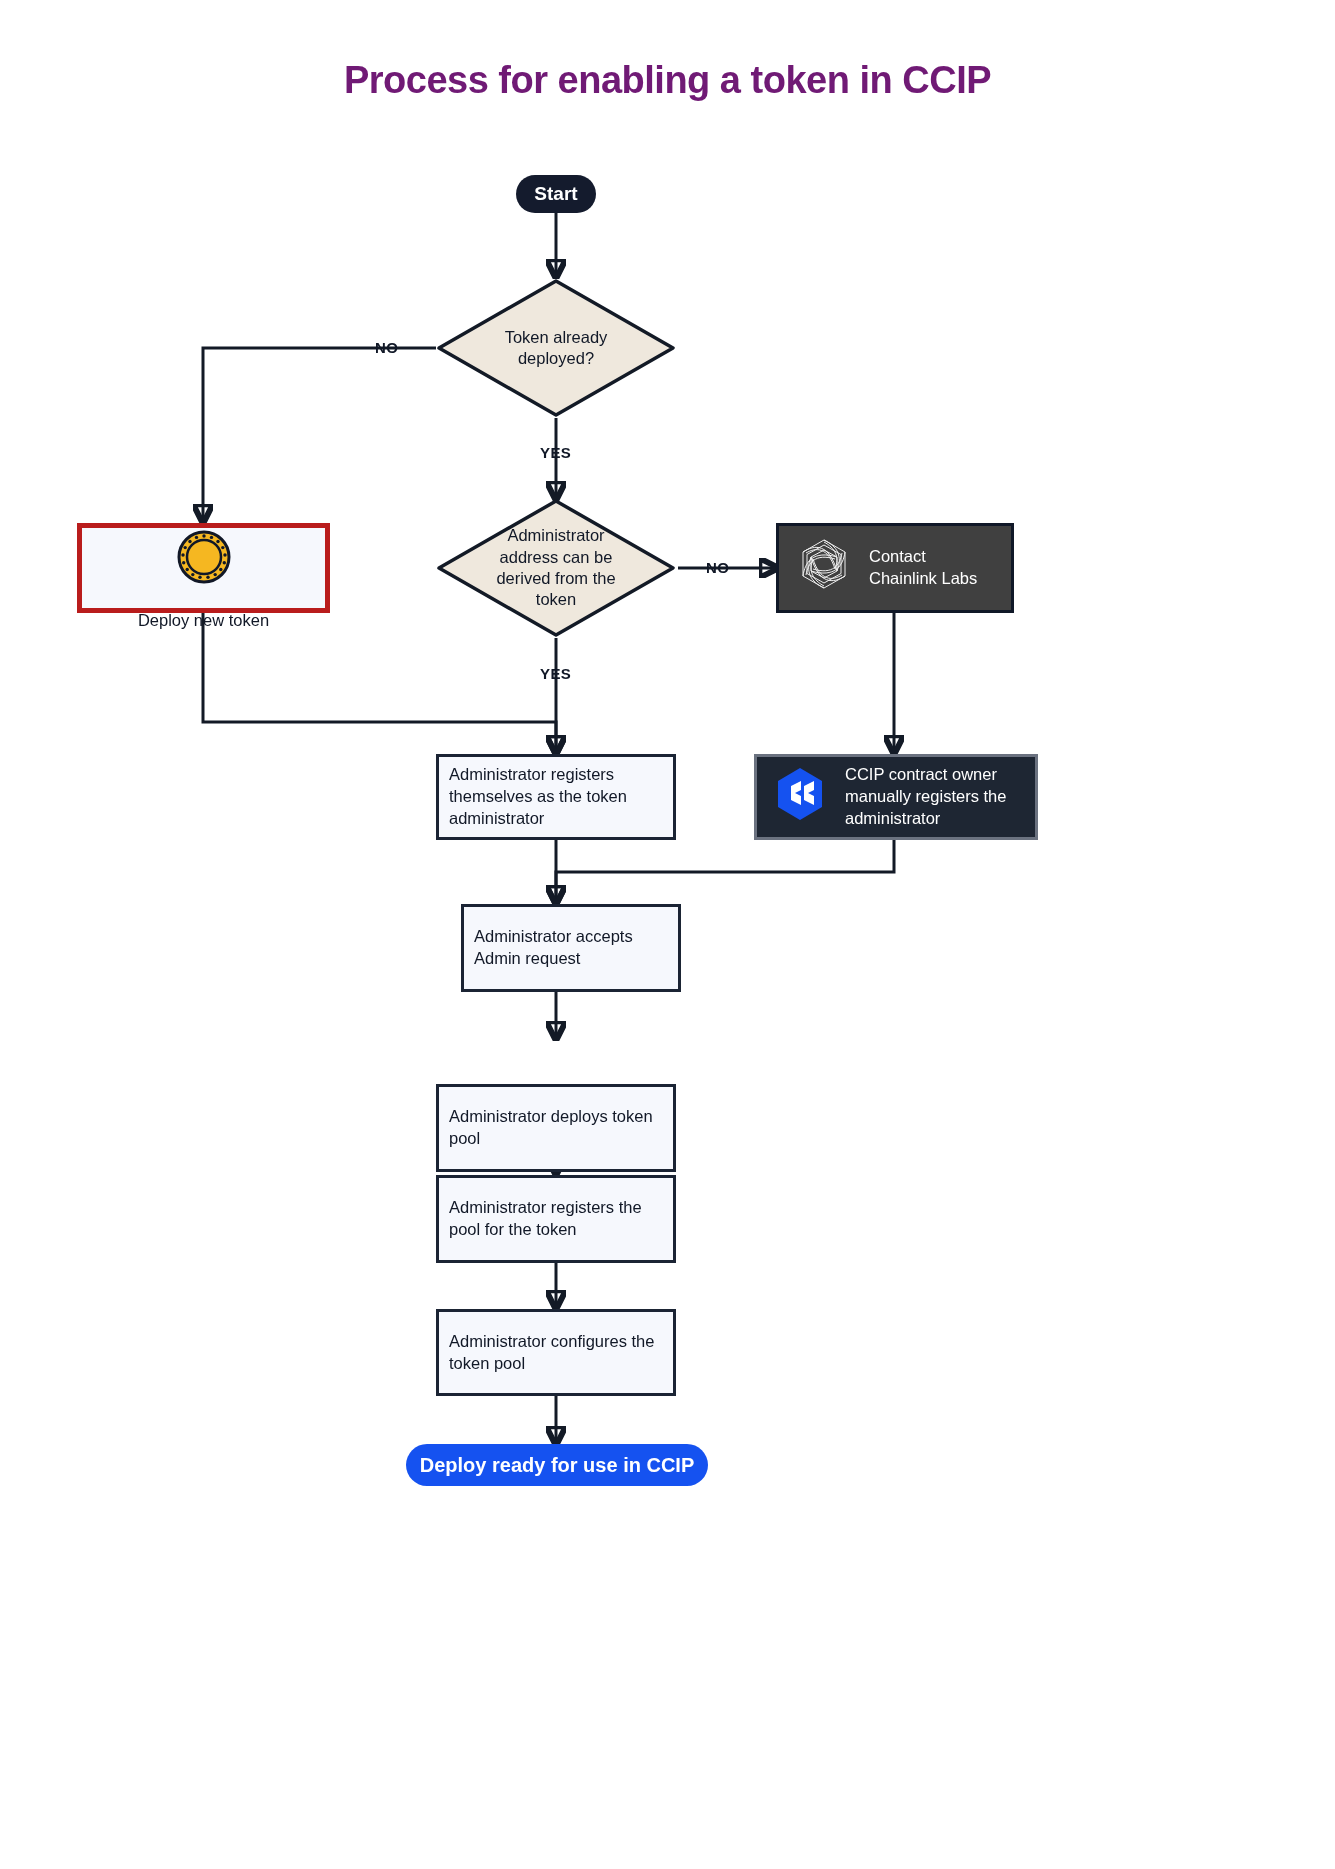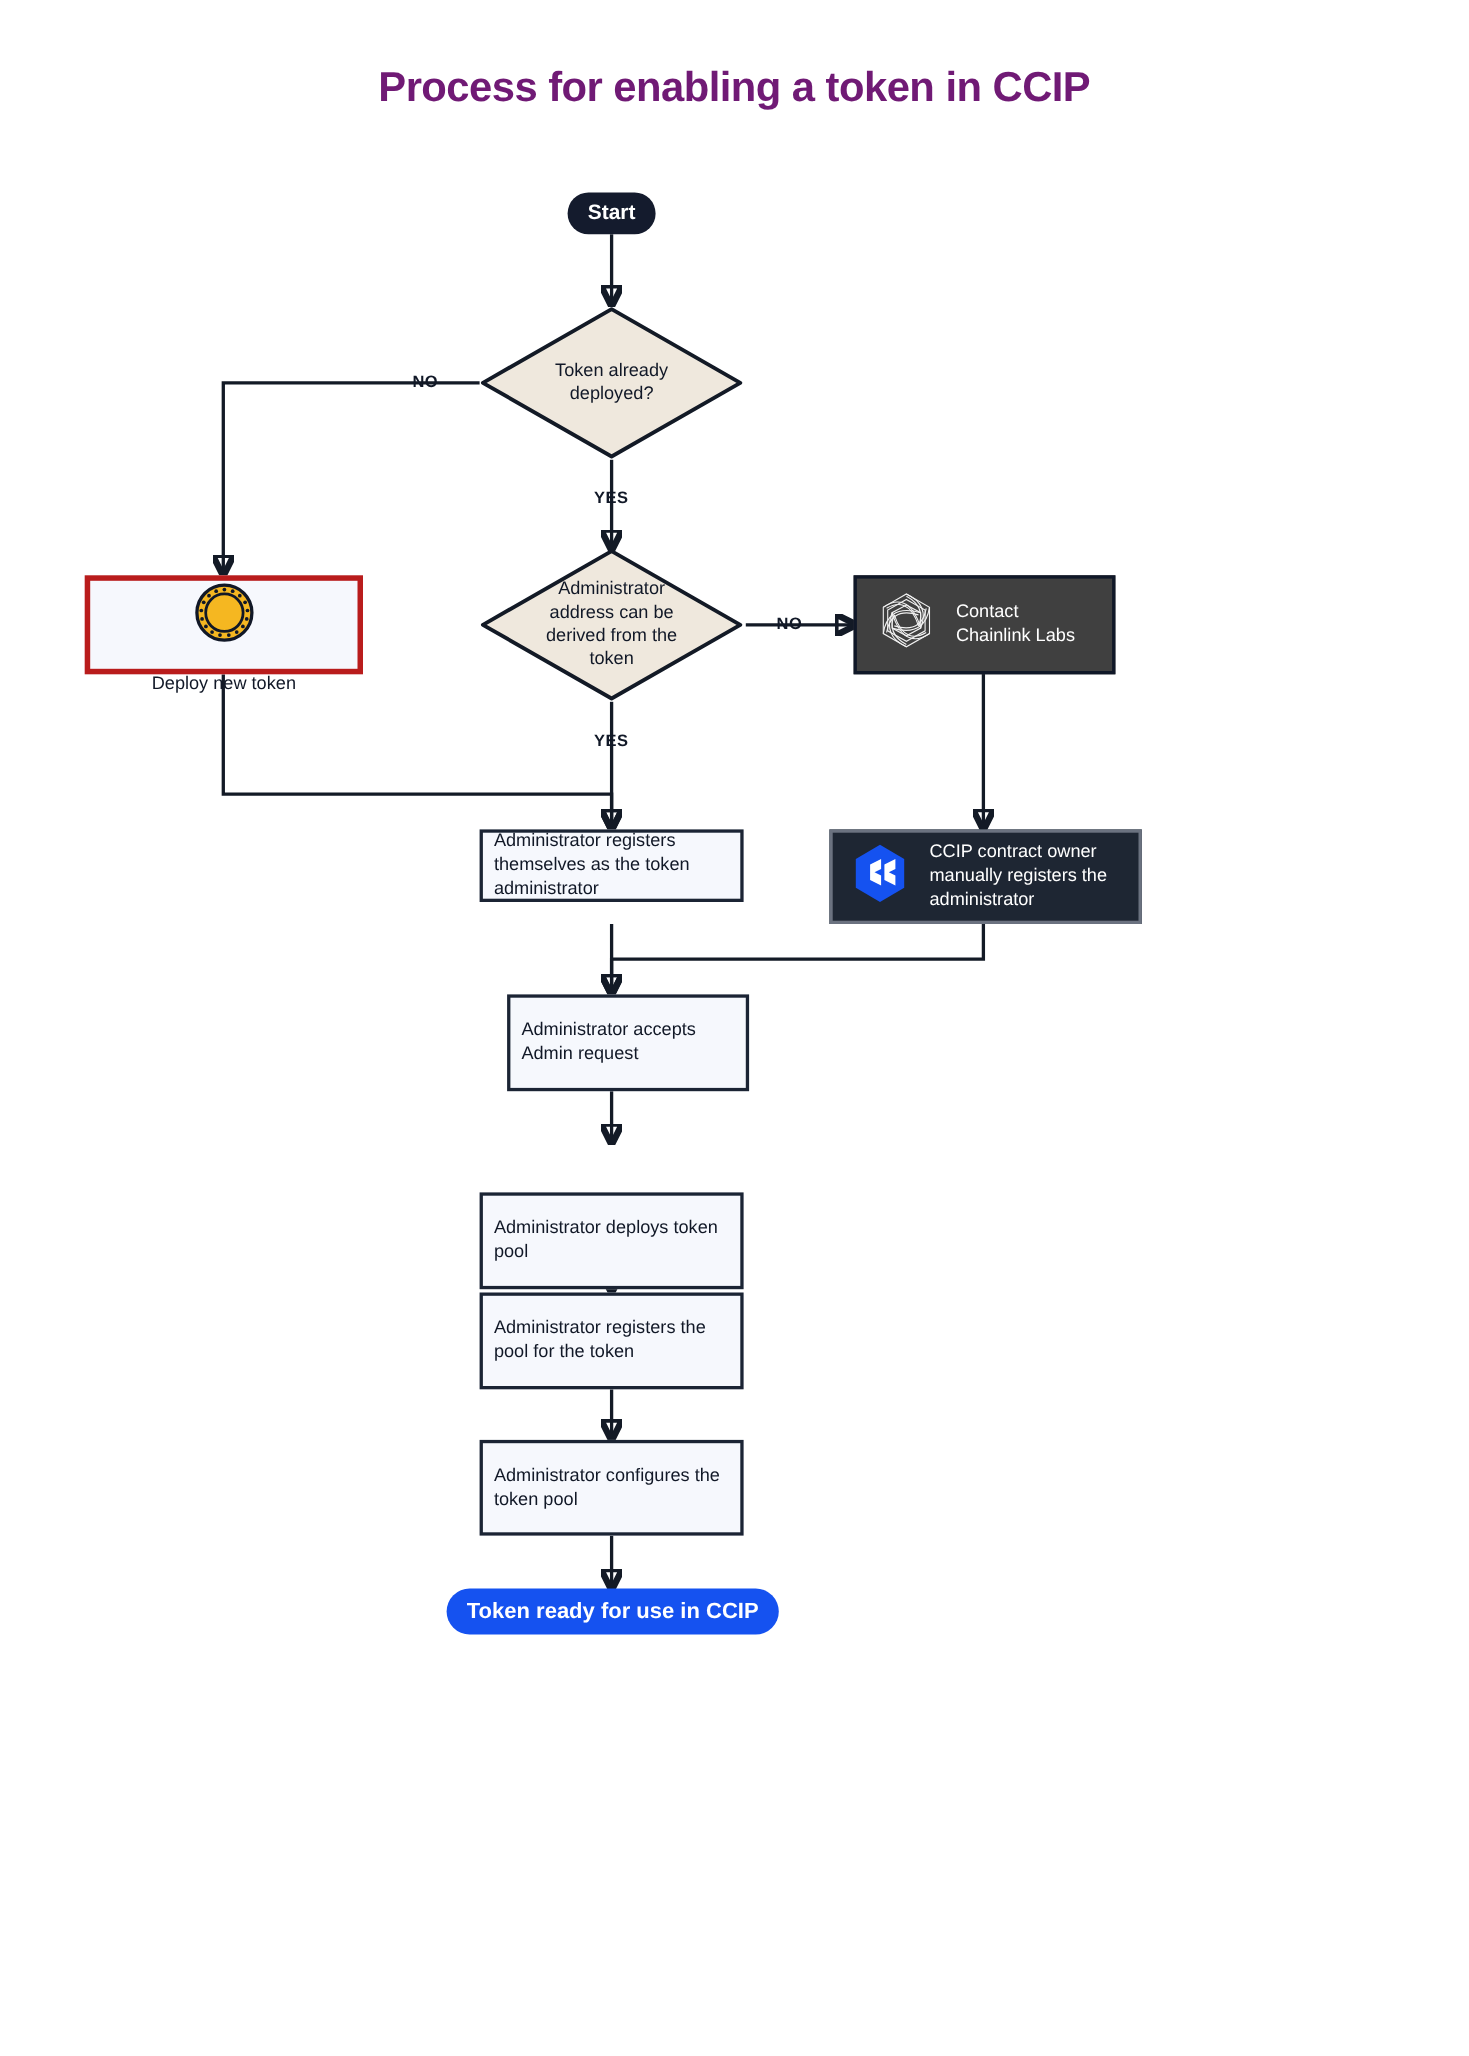--- a/index.html
+++ b/index.html
@@ -287,21 +287,21 @@
           <path d="M49,41 C39,47 27,47 20,25"></path>
           <path d="M31,52 C20,46 15,37 20,25"></path>
           <path d="M13,41 C15,29 22,19 42,25"></path>
           <path d="M13,19 C23,13 35,13 42,35"></path>
         </g>
       </svg>
     </span>
     <span class="node-label">Contact Chainlink Labs</span>
   </div>
 
-  <div class="node proc" style="left:436px; top:754px; width:240px; height:66px;">
+  <div class="node proc" style="left:436px; top:754px; width:240px; height:86px;">
     <span class="node-label">Administrator registers themselves as the token administrator</span>
   </div>
 
   <div class="node box-dark" style="left:754px; top:754px; width:284px; height:86px;">
     <span class="icon-ccip">
       <svg width="58" height="58" viewBox="0 0 58 58">
         <polygon points="29,3 51,16 51,42 29,55 7,42 7,16" fill="#1552f0"></polygon>
         <path d="M20,21 L30,16 L30,25 L24,28 L30,31 L30,40 L20,35 Z" fill="#ffffff"></path>
         <path d="M33,21 L43,16 L43,25 L37,28 L43,31 L43,40 L33,35 Z" fill="#ffffff"></path>
       </svg>
@@ -319,16 +319,16 @@
 
   <div class="node proc" style="left:436px; top:1175px; width:240px; height:88px;">
     <span class="node-label">Administrator registers the pool for the token</span>
   </div>
 
   <div class="node proc" style="left:436px; top:1309px; width:240px; height:87px;">
     <span class="node-label">Administrator configures the token pool</span>
   </div>
 
   <div class="node pill-end" style="left:406px; top:1444px; width:302px; height:42px;">
-    <span class="node-label">Token ready for use in CCIP</span>
+    <span class="node-label">Deploy ready for use in CCIP</span>
   </div>
 
 </div>
 
 </body></html>

